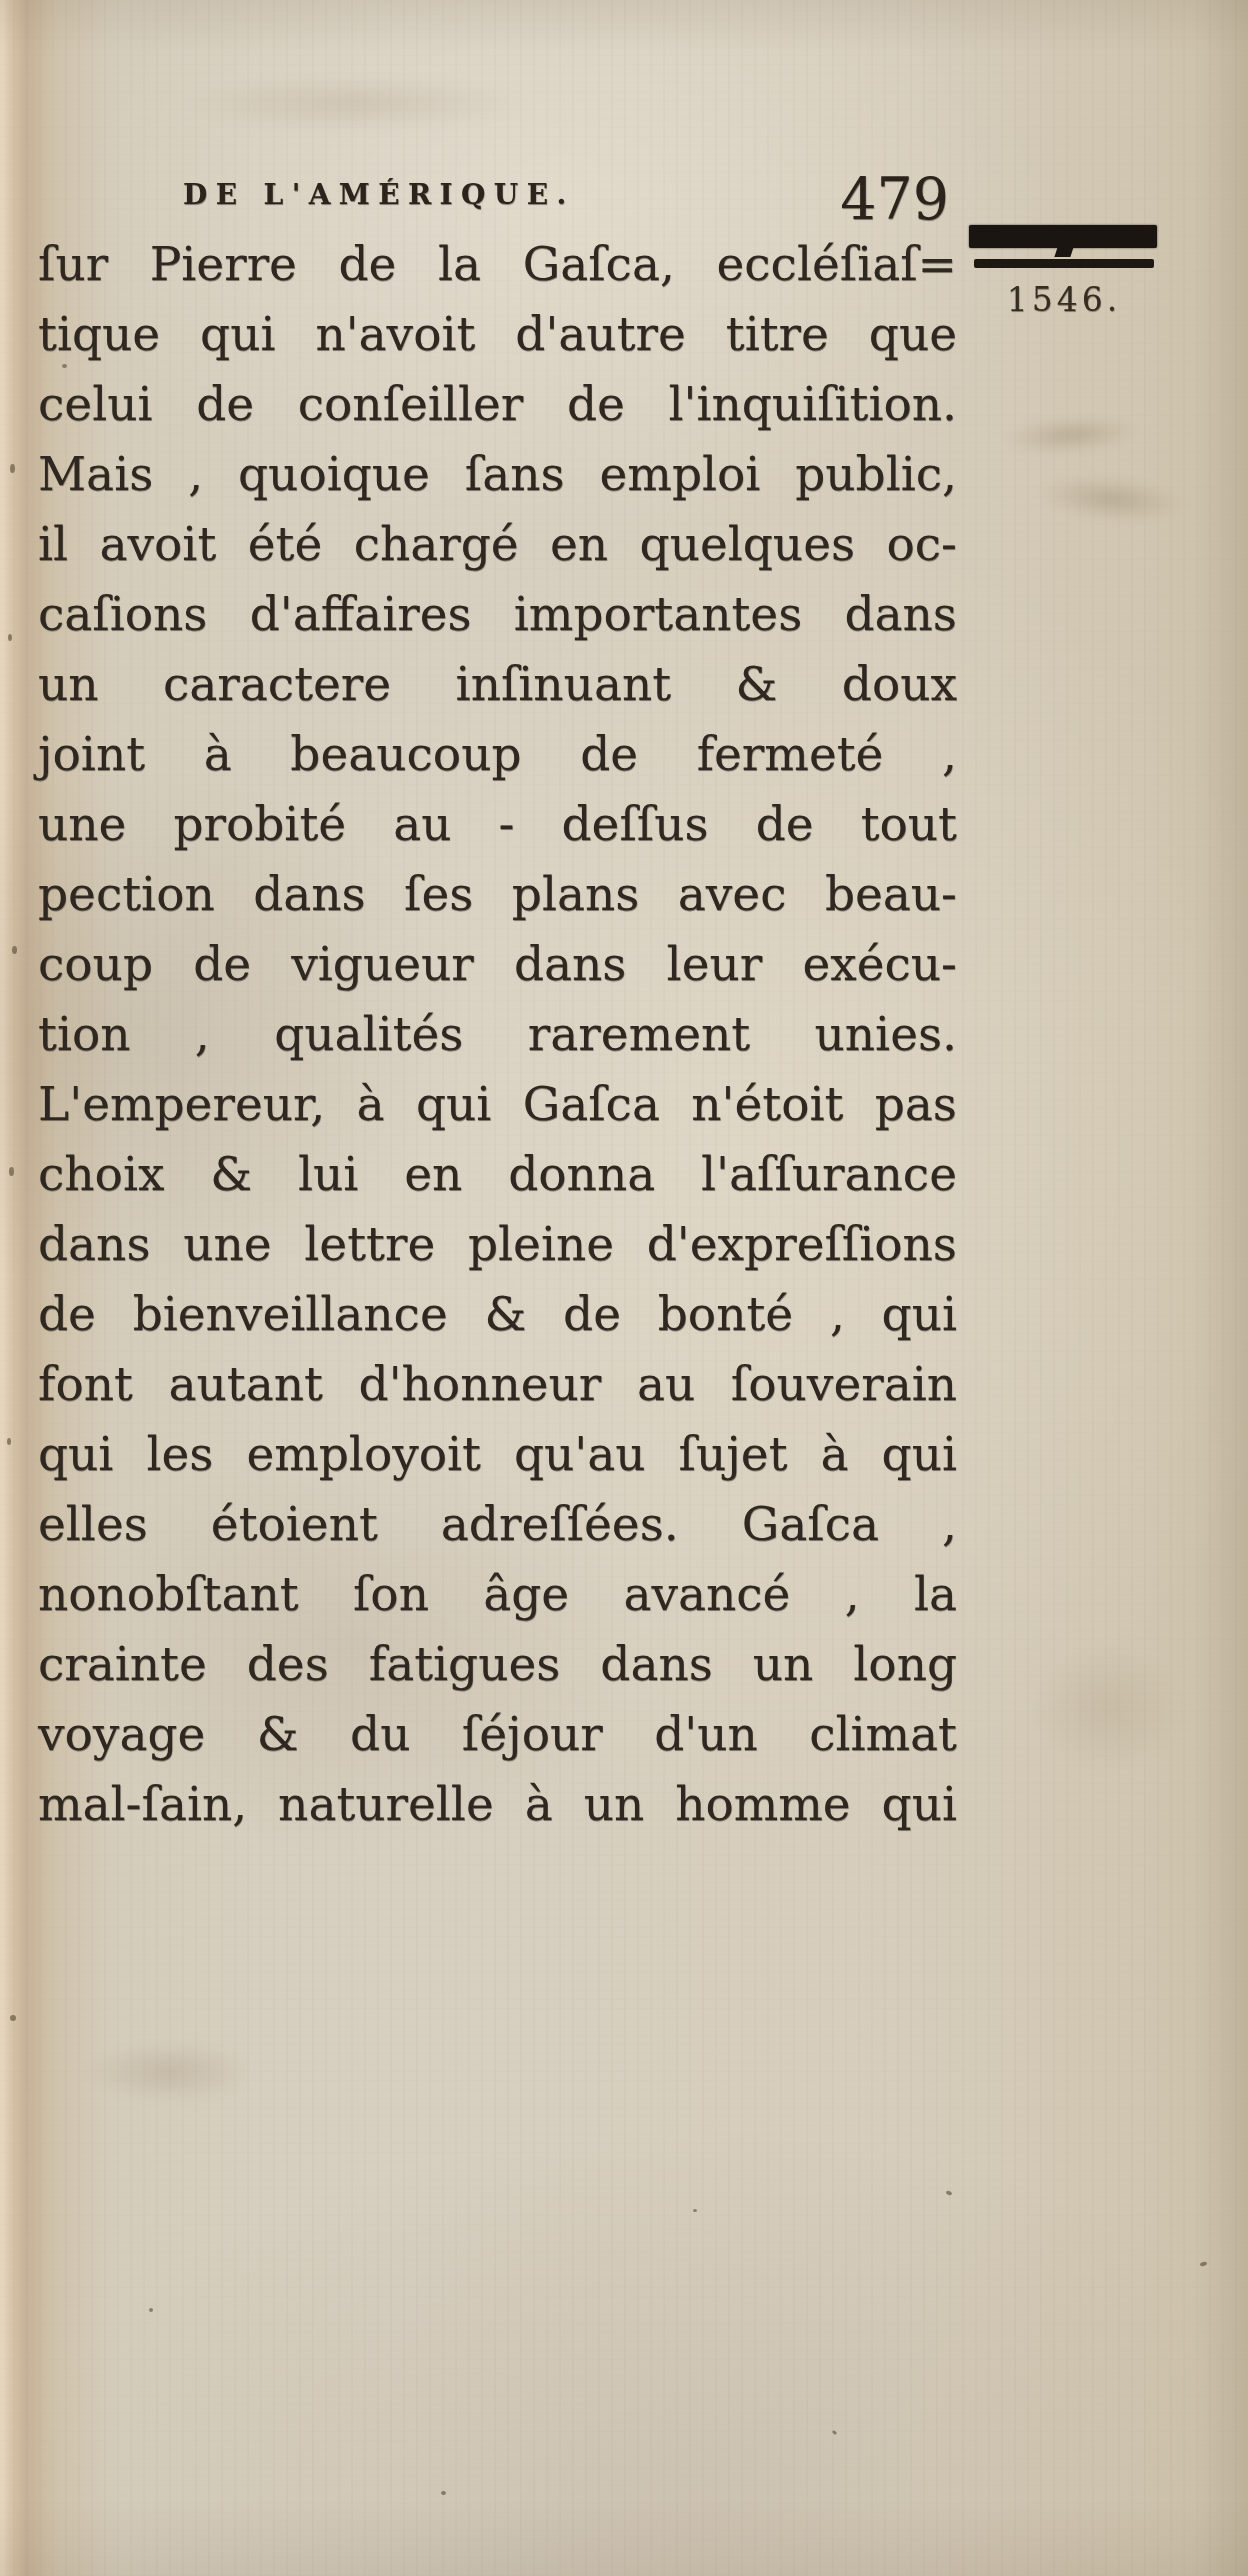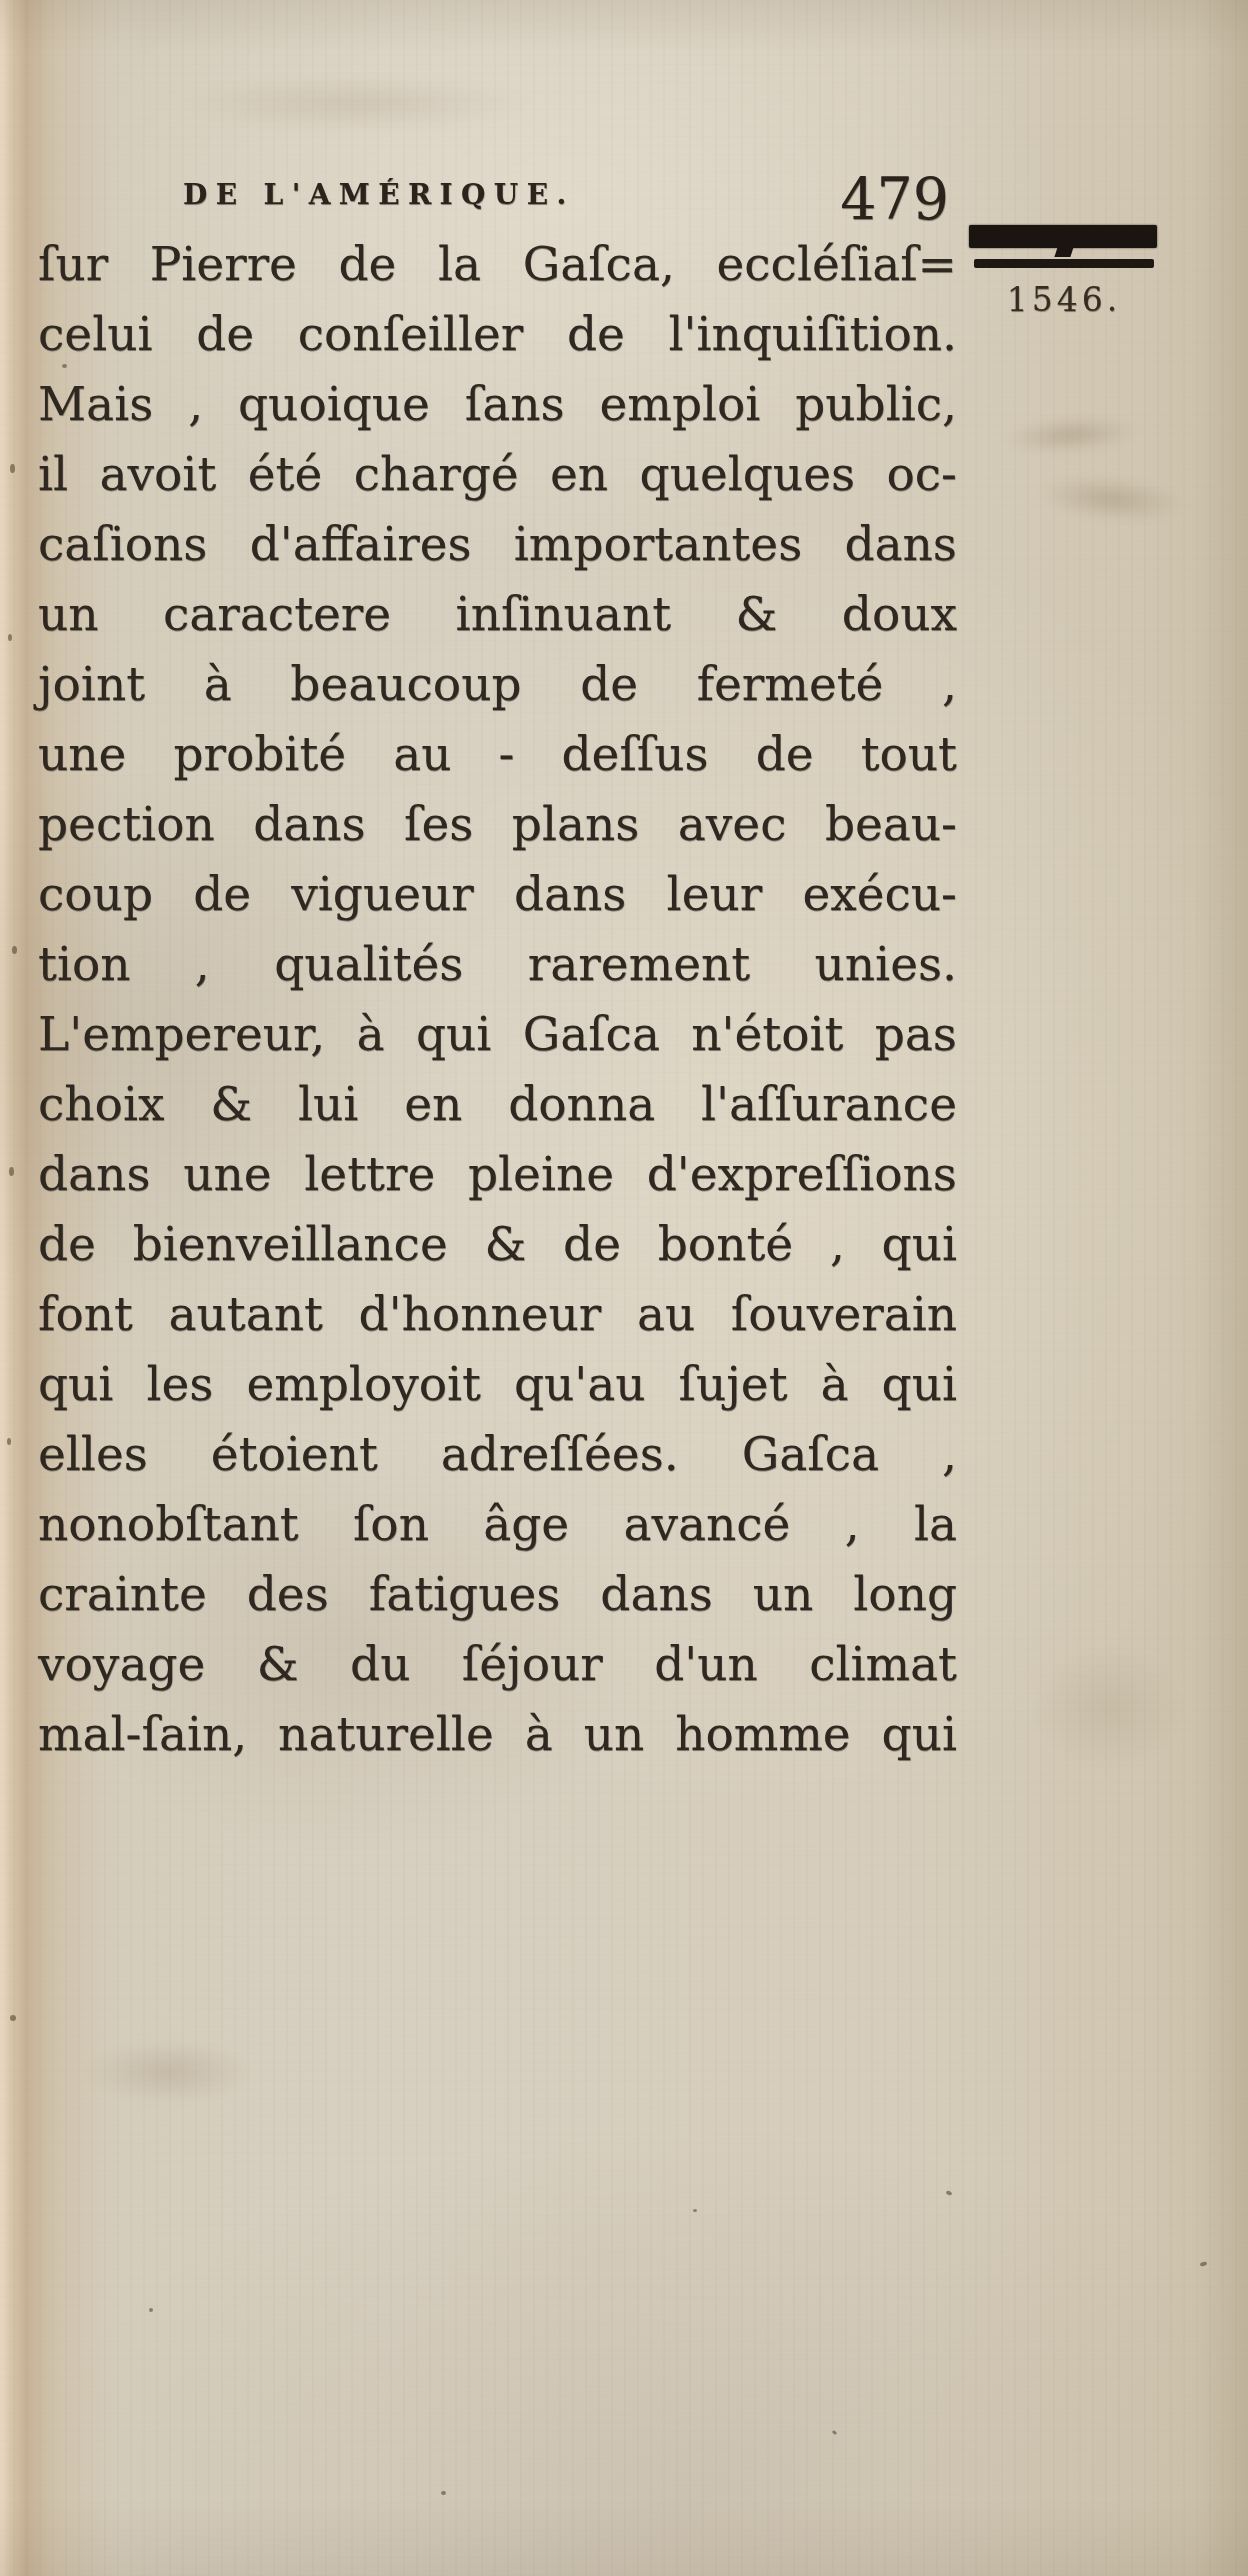--- a/index.html
+++ b/index.html
@@ -100,20 +100,21 @@
 
   <div class="margin-note">
     <div class="bar-thick"></div>
     <div class="bar-notch"></div>
     <div class="bar-thin"></div>
     <div class="year">1546.</div>
   </div>
 
   <div class="body-text">
       <div class="line">ſur Pierre de la Gaſca, eccléſiaſ=</div>
+      <div class="line">tique qui n'avoit d'autre titre que</div>
       <div class="line">celui de conſeiller de l'inquiſition.</div>
       <div class="line">Mais , quoique ſans emploi public,</div>
       <div class="line">il avoit été chargé en quelques oc-</div>
       <div class="line">caſions d'affaires importantes dans</div>
       <div class="line">un caractere inſinuant &amp; doux</div>
       <div class="line">joint à beaucoup de fermeté ,</div>
       <div class="line">une probité au - deſſus de tout</div>
       <div class="line">pection dans ſes plans avec beau-</div>
       <div class="line">coup de vigueur dans leur exécu-</div>
       <div class="line">tion , qualités rarement unies.</div>

